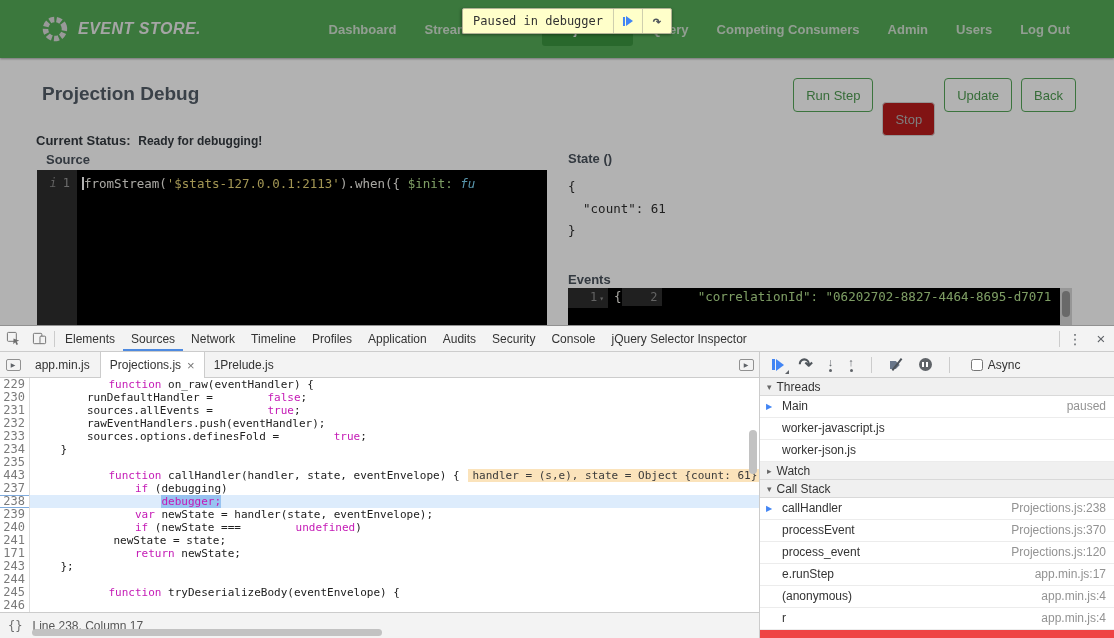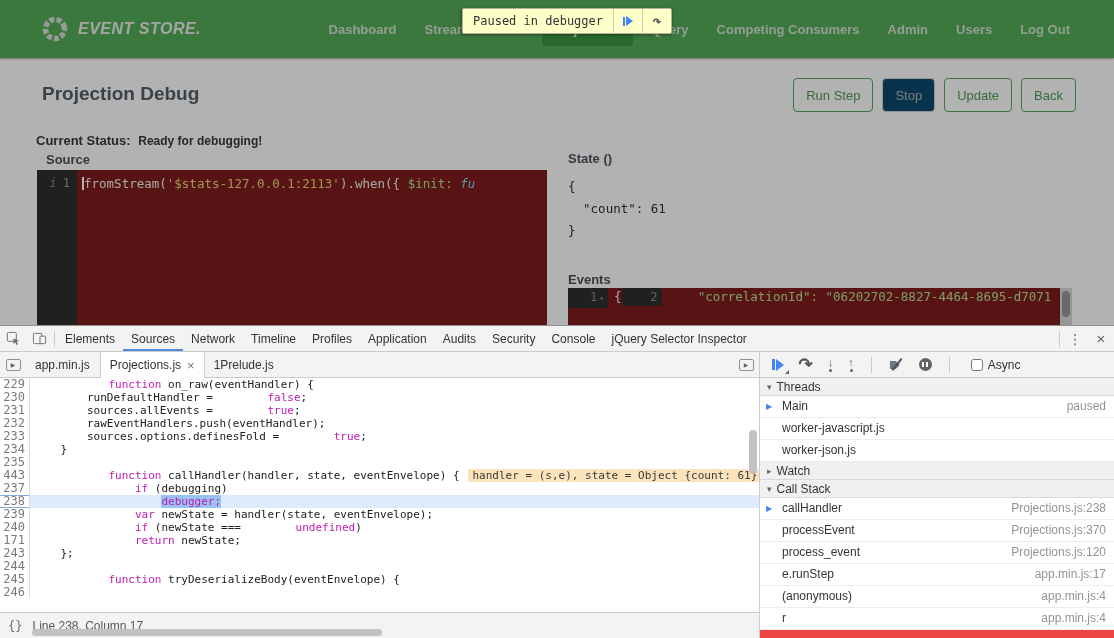--- a/index.html
+++ b/index.html
@@ -27,28 +27,28 @@
                   border-left:1px solid #cfcfae; cursor:pointer; }
   .ricon { display:flex; align-items:center; gap:1px; }
   .ricon .bar { width:2px; height:9px; background:#4285f4; }
   .ricon .tri { width:0; height:0; border-left:7px solid #4285f4; border-top:5px solid transparent; border-bottom:5px solid transparent; }
   .stepglyph { font-size:15px; font-weight:bold; color:#50565c; line-height:1; }
 
   .page-title { position:absolute; left:42px; top:83px; font-size:19px; font-weight:bold; color:#535d68; }
   .actions { position:absolute; right:38px; top:78px; display:flex; gap:9px; }
   .btn { height:34px; padding:0 12px; font-size:13px; border:1px solid #56a759; color:#4f9c52;
          background:transparent; border-radius:4px; cursor:pointer; font-family:inherit; }
-  .btn.disabled { border-color:#d6d6d6; background:#0c4a6e; color:#b5b5b5; cursor:default; }
+  .btn.disabled { border-color:#d6d6d6; background:#b91c1c; color:#b5b5b5; cursor:default;margin-top:24px; }
 
   .status-line { position:absolute; left:36px; top:133px; font-size:13px; color:#343a40; }
   .status-line b { font-weight:bold; }
   .status-line .val { font-size:12px; font-weight:bold; margin-left:4px; }
   .sec-label { position:absolute; font-size:13px; font-weight:bold; color:#49525c; }
 
-  .dark-editor { position:absolute; background:#7f1d1d; display:flex; align-items:flex-start;
+  .dark-editor { position:absolute; background:#000000; display:flex; align-items:flex-start;
                  font-family:"DejaVu Sans Mono", monospace; font-size:12.5px; color:#f1efe9; overflow:hidden; }
   #source-editor { left:37px; top:170px; width:510px; height:170px; }
   .dark-gutter { width:40px; background:#2e2e2e; color:#9a9a9a; text-align:right; padding:6px 7px 0 0;
                  height:100%; flex:none; font-size:12px; }
   .dark-gutter .info-i { font-style:italic; margin-right:6px; color:#8a8a8a; }
   .dark-code { padding:6px 0 0 5px; white-space:nowrap; }
   .caret { display:inline-block; width:2px; height:13px; background:#fff; vertical-align:-2px; }
   .tok-pl { color:#f1efe9; } .tok-str { color:#e8d678; } .tok-green { color:#b3e08f; }
   .tok-fn { color:#7fd7f7; font-style:italic; }
 
@@ -308,20 +308,24 @@
           </div>
           <div class="code-row">
             <div class="ln">239</div>
             <div class="code-text"><span>        </span><span class="tok-kw">var</span><span> newState = handler(state, eventEnvelope);</span></div>
           </div>
           <div class="code-row">
             <div class="ln">240</div>
             <div class="code-text"><span>        </span><span class="tok-kw">if</span><span> (newState === </span><span class="tok-kw">undefined</span><span>)</span></div>
           </div>
           <div class="code-row">
+            <div class="ln">241</div>
+            <div class="code-text"><span>            newState = state;</span></div>
+          </div>
+          <div class="code-row">
             <div class="ln">171</div>
             <div class="code-text"><span>        </span><span class="tok-kw">return</span><span> newState;</span></div>
           </div>
           <div class="code-row">
             <div class="ln">243</div>
             <div class="code-text"><span>    };</span></div>
           </div>
           <div class="code-row">
             <div class="ln">244</div>
             <div class="code-text"></div>

